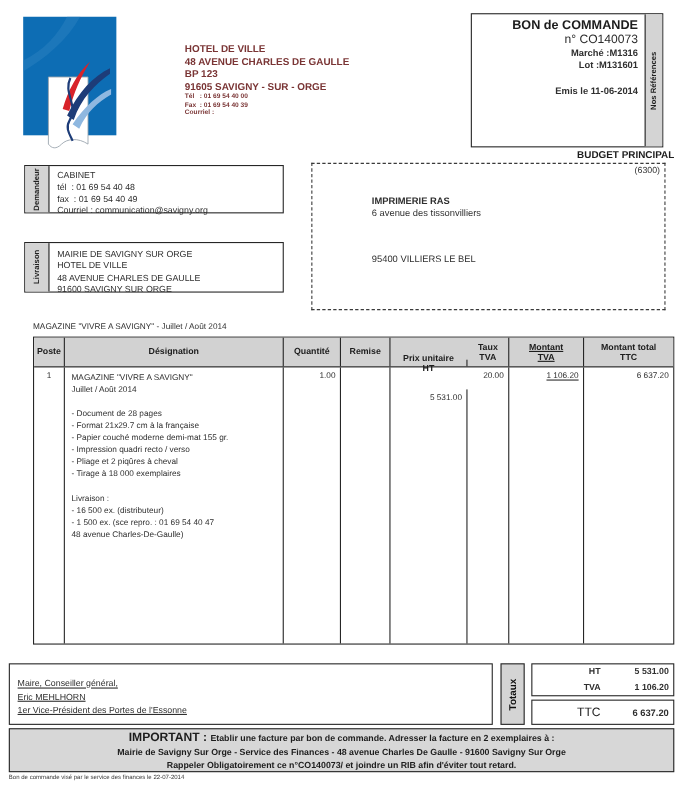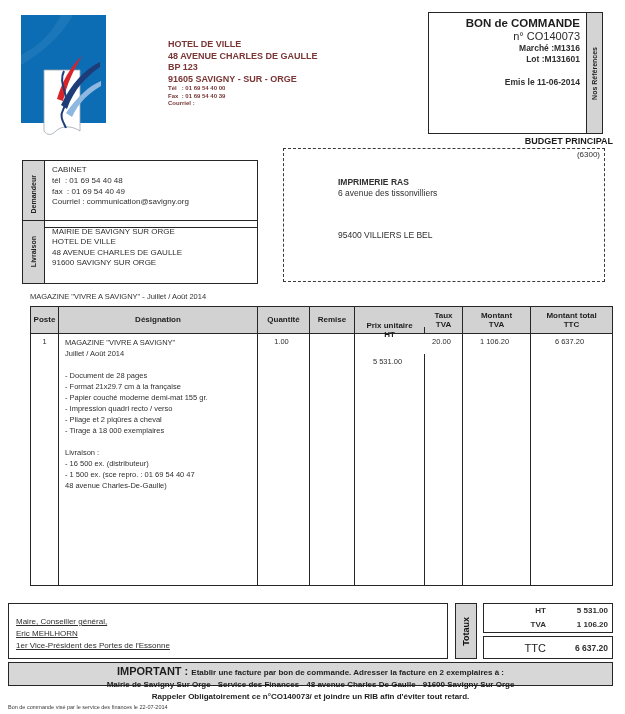--- a/index.html
+++ b/index.html
@@ -37,22 +37,22 @@
 
   
   .supplier-box { position: absolute; left: 283px; top: 148px; width: 322px; height: 134px; border: 1.5px dashed #3a3a3a; }
   .budget-code { position: absolute; top: 1px; right: 4px; font-size: 8px; color: #2f2f2f; }
   .supplier-text { position: absolute; left: 54px; top: 28px; font-size: 8.5px; line-height: 11px; }
   .supplier-name { font-weight: bold; }
   .supplier-city { position: absolute; left: 54px; top: 81px; font-size: 8.5px; }
 
   
   .side-box { position: absolute; left: 22px; width: 236px; border: 1.2px solid #262626; }
-  .box-demandeur { top: 160px; height: 68px; }
-  .box-livraison { top: 220px; height: 64px; }
+  .box-demandeur { top: 150px; height: 44px; }
+  .box-livraison { top: 220px; height: 46px; }
   .side-strip { position: absolute; left: 0; top: 0; bottom: 0; width: 22px; background: #d4d4d4; border-right: 1px solid #262626; display: flex; align-items: center; justify-content: center; }
   .side-strip .vtext { font-size: 7px; color: #222; }
   .side-content { position: absolute; left: 29px; right: 2px; font-size: 8px; }
   .box-demandeur .side-content { top: 4px; }
   .box-demandeur .side-content div { line-height: 10.8px; white-space: pre; }
   .box-livraison .side-content { top: 6px; }
   .box-livraison .side-content div { line-height: 10.4px; white-space: pre; }
 
   
   .subject { position: absolute; left: 30px; top: 292px; font-size: 7.5px; color: #333; }
@@ -64,43 +64,43 @@
   .cell { border-right: 1px solid #262626; }
   .cell:last-child { border-right: none; }
   .hcell { display: flex; align-items: center; justify-content: center; text-align: center; font-size: 8px; font-weight: bold; white-space: pre-line; line-height: 9.5px; color: #1d1d1d; }
   .bcell { font-size: 7.5px; padding-top: 3px; }
   .c0 { flex: 0 0 28px; text-align: right; }
   .c1 { flex: 0 0 199px; }
   .c2 { flex: 0 0 52px; }
   .c3 { flex: 0 0 45px; }
   .c4 { flex: 0 0 70px; margin-top: 20px; }
   .c5 { flex: 0 0 38px; }
-  .c6 { flex: 0 0 68px; }
+  .c6 { flex: 0 0 68px; text-decoration: underline; }
   .c7 { flex: 1; }
   .bcell.center { text-align: center; }
-  .bcell.num { text-align: center; padding-right: 4px; }
+  .bcell.num { text-align: right; padding-right: 4px; }
   .desig { padding: 3px 6px; }
   .desig div { line-height: 11px; white-space: pre; }
 
   
   .sign-box { position: absolute; left: 8px; top: 603px; width: 440px; height: 56px; border: 1.2px solid #262626; }
   .sign-lines { position: absolute; left: 7px; top: 12px; font-size: 8px; text-decoration: underline; }
   .sign-lines div { line-height: 12px; }
   .totaux-strip { position: absolute; left: 455px; top: 603px; width: 22px; height: 56px; background: #d4d4d4; border: 1.2px solid #262626; display: flex; align-items: center; justify-content: center; }
   .totaux-strip .vtext { font-size: 9px; color: #111; }
   .httva-box { position: absolute; left: 483px; top: 603px; width: 130px; height: 30px; border: 1.2px solid #262626; }
   .tot-row { display: flex; line-height: 12.5px; padding-top: 1px; }
   .tot-label { flex: 0 0 62px; text-align: right; font-size: 8px; font-weight: bold; }
   .tot-val { flex: 1; text-align: right; padding-right: 4px; font-size: 8px; font-weight: bold; }
   .ttc-box { position: absolute; left: 483px; top: 636px; width: 130px; height: 23px; border: 1.2px solid #262626; display: flex; align-items: center; }
   .ttc-label { flex: 0 0 62px; text-align: right; font-size: 11px; color: #1d1d1d; }
   .ttc-val { flex: 1; text-align: right; padding-right: 4px; font-size: 8.5px; font-weight: bold; }
 
   
-  .important-box { position: absolute; left: 8px; top: 662px; width: 605px; height: 24px; background: #d7d7d7; border: 1.2px solid #262626; text-align: center; padding-top: 2px; }
+  .important-box { position: absolute; left: 8px; top: 662px; width: 605px; height: 40px; background: #d7d7d7; border: 1.2px solid #262626; text-align: center; padding-top: 2px; }
   .important-box div { font-size: 8px; font-weight: bold; line-height: 12px; color: #1d1d1d; }
   .imp-title { font-size: 11px; font-weight: bold; margin-right: 3px; }
 
   
   .footnote { position: absolute; left: 8px; top: 704px; font-size: 5.5px; color: #3a3a3a; }
 </style>
 </head>
 <body>
 
 <div class="page">

